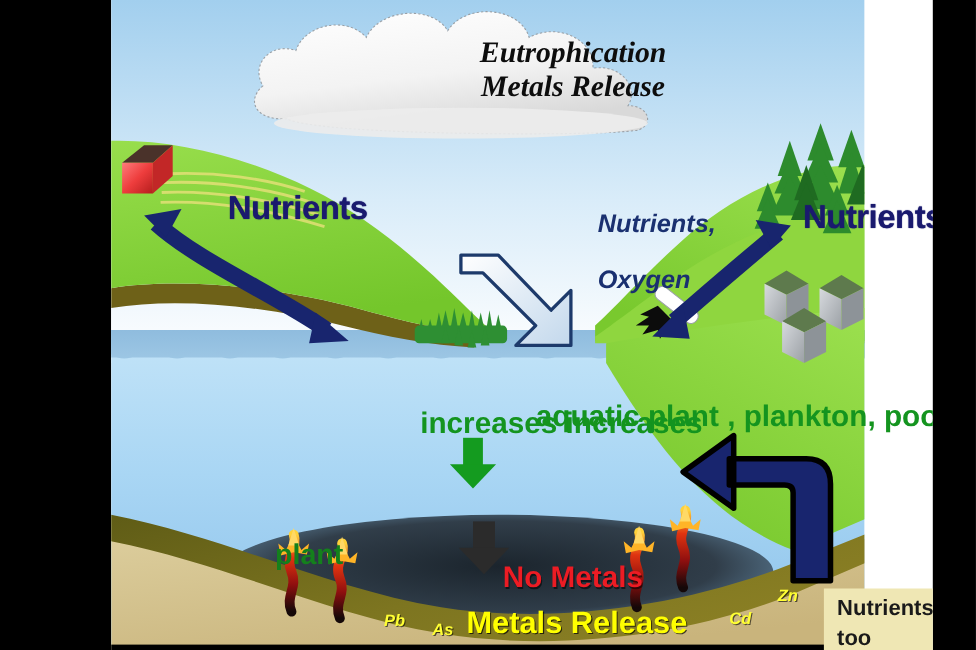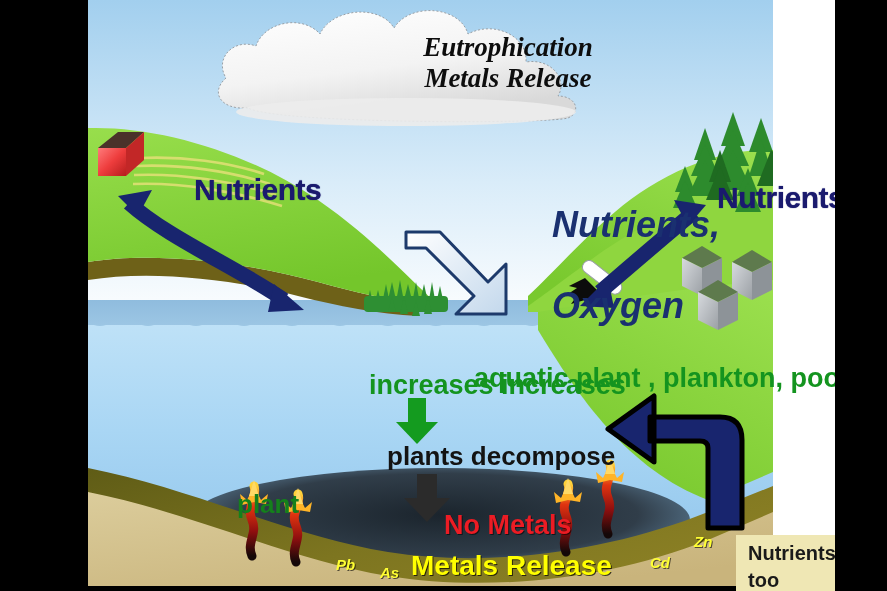--- a/index.html
+++ b/index.html
@@ -13,21 +13,21 @@
   }
   #stage {
     position: relative;
     width: 887px;
     height: 591px;
     background: #000000;
   }
   
   #diagram {
     position: absolute;
-    left: 88px;
+    left: 101px;
     top: 0px;
     width: 747px;
     height: 591px;
     overflow: hidden;
     background: #ffffff;
   }
   #diagram svg { display: block; }
 
   
   .tx { position: absolute; white-space: pre; line-height: 1.05; }
@@ -55,21 +55,21 @@
     letter-spacing: -0.5px;
     text-shadow: 0 0 1px #1a1a6e;
   }
   #nutrients-left  { left: 106px; top: 174px; }
   #nutrients-right { left: 629px; top: 182px; }
 
   .nutrient-metals {
     font-family: "Liberation Sans", sans-serif;
     font-style: italic;
     font-weight: bold;
-    font-size: 36px;
+    font-size: 23px;
     color: #1a3070;
     line-height: 1.12;
   }
   #nutrients-metals { left: 404px; top: 165px; }
 
   #aquatic-line {
     left: 341px; top: 336px;
     font-size: 27px; font-weight: bold;
     color: #14941f;
     font-family: "Liberation Sans", sans-serif;
@@ -383,21 +383,20 @@
     <div class="tx" id="aquatic-line">
       <span>aquatic plant ,</span><span> plankton, poop</span>
     </div>
 
     <div class="tx" id="production-line">increases increases</div>
 
     <div class="tx" id="plankton-left">
       <span class="l2">plant</span>
     </div>
 
-    <div class="tx" id="plants-decompose">plants decompose</div>
 
     <div class="tx" id="no-oxygen">No Metals</div>
 
     <div class="tx" id="metals-release">Metals Release</div>
 
     <div class="tx metal-sym" id="sym-pb">Pb</div>
     <div class="tx metal-sym" id="sym-as">As</div>
     <div class="tx metal-sym" id="sym-cd">Cd</div>
     <div class="tx metal-sym" id="sym-zn">Zn</div>
 

